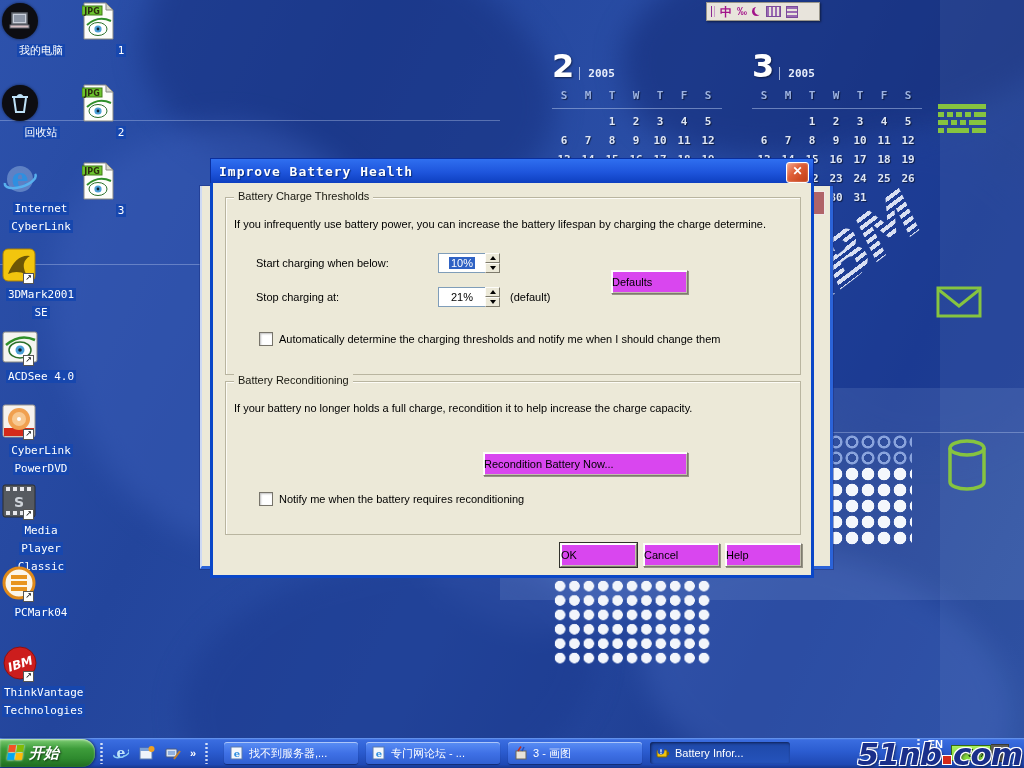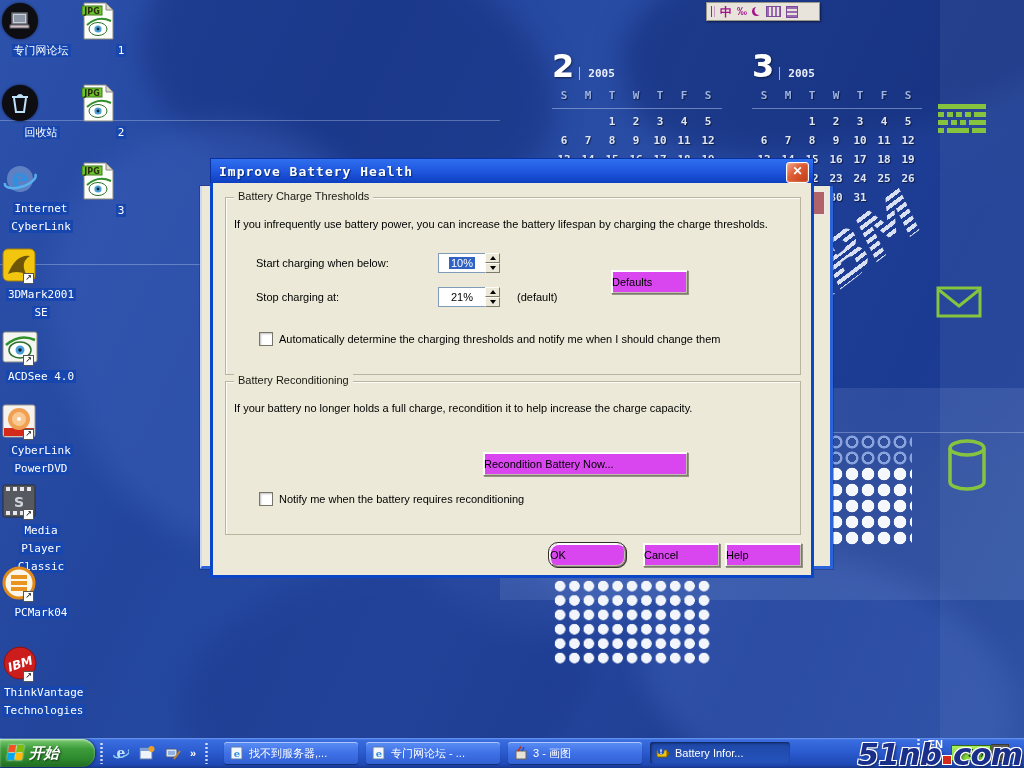--- a/index.html
+++ b/index.html
@@ -201,21 +201,21 @@
   <div class="dicon" style="left:2px;top:2px;">
     <div class="ic-img">
         <div class="blackdisc">
       <svg width="22" height="18" viewBox="0 0 22 18">
             <rect x="3" y="1" width="15" height="11" fill="#c9cfda" stroke="#60656e" stroke-width="1.5"></rect>
             <rect x="5" y="3" width="11" height="7" fill="#8d96a6"></rect>
             <rect x="1" y="13" width="19" height="3" fill="#d8bfc4" stroke="#60656e" stroke-width="1"></rect>
           </svg>
     </div>
       </div>
-    <div class="ic-label">专门网论坛</div>
+    <div class="ic-label">我的电脑</div>
   </div>
   <div class="dicon" style="left:2px;top:84px;">
     <div class="ic-img">
         <div class="blackdisc">
       <svg width="20" height="22" viewBox="0 0 20 22">
             <path d="M4 6 L6 20 H14 L16 6" fill="none" stroke="#bfe2f8" stroke-width="2"></path>
             <line x1="2" y1="5" x2="18" y2="5" stroke="#bfe2f8" stroke-width="2"></line>
             <path d="M7 5 q3 -4 6 0" fill="none" stroke="#bfe2f8" stroke-width="2"></path>
           </svg>
     </div>
@@ -374,21 +374,21 @@
 
   <div class="abs" id="dialog">
     <div id="dlg-titlebar">
       <span id="dlg-title">Improve Battery Health</span>
       <div id="dlg-close">✕</div>
     </div>
     <div id="dlg-body">
 
       <div class="grpbox" style="left:12px;top:14px;width:574px;height:176px;">
         <span class="legend">Battery Charge Thresholds</span>
-        <div class="dtext" style="left:8px;top:20px;width:560px;">If you infrequently use battery power, you can increase the battery lifespan by charging the charge thresholds.</div>
+        <div class="dtext" style="left:8px;top:20px;width:560px;">If you infrequently use battery power, you can increase the battery lifespan by charging the charge determine.</div>
         <div class="dtext" style="left:30px;top:59px;">Start charging when below:</div>
         <div class="spin" style="left:212px;top:55px;">
           <div class="field">
               <span class="sel">10%</span>
             </div>
           <div class="btns">
             <div class="sb">
                 <span class="tri-up"></span>
               </div>
             <div class="sb">
@@ -403,35 +403,35 @@
             </div>
           <div class="btns">
             <div class="sb">
                 <span class="tri-up"></span>
               </div>
             <div class="sb">
                 <span class="tri-dn"></span>
               </div>
           </div>
         </div>
-        <div class="dtext" style="left:291px;top:93px;">(default)</div>
+        <div class="dtext" style="left:284px;top:93px;">(default)</div>
         <div class="btn3d" style="left:385px;top:72px;width:75px;height:22px;line-height:22px;">Defaults</div>
         <div class="chk" style="left:33px;top:134px;"></div>
         <div class="dtext" style="left:53px;top:135px;width:510px;">Automatically determine the charging thresholds and notify me when I should change them</div>
       </div>
 
       <div class="grpbox" style="left:12px;top:198px;width:574px;height:152px;">
         <span class="legend">Battery Reconditioning</span>
         <div class="dtext" style="left:8px;top:20px;width:560px;">If your battery no longer holds a full charge, recondition it to help increase the charge capacity.</div>
         <div class="btn3d" style="left:257px;top:70px;width:203px;height:22px;line-height:22px;">Recondition Battery Now...</div>
         <div class="chk" style="left:33px;top:110px;"></div>
         <div class="dtext" style="left:53px;top:111px;width:510px;">Notify me when the battery requires reconditioning</div>
       </div>
 
-      <div class="btn3d btn-default" style="left:336px;top:360px;width:75px;height:22px;line-height:22px;border-radius:9px;">OK</div>
+      <div class="btn3d btn-default" style="left:347px;top:360px;width:75px;height:22px;line-height:22px;">OK</div>
       <div class="btn3d" style="left:430px;top:360px;width:75px;height:22px;line-height:22px;">Cancel</div>
       <div class="btn3d" style="left:512px;top:360px;width:75px;height:22px;line-height:22px;">Help</div>
     </div>
   </div>
 
   <div class="abs" id="taskbar">
     <div id="startbtn">
       <span class="winflag">
         <i style="background:#f35325;"></i>
           <i style="background:#81bc06;"></i>

